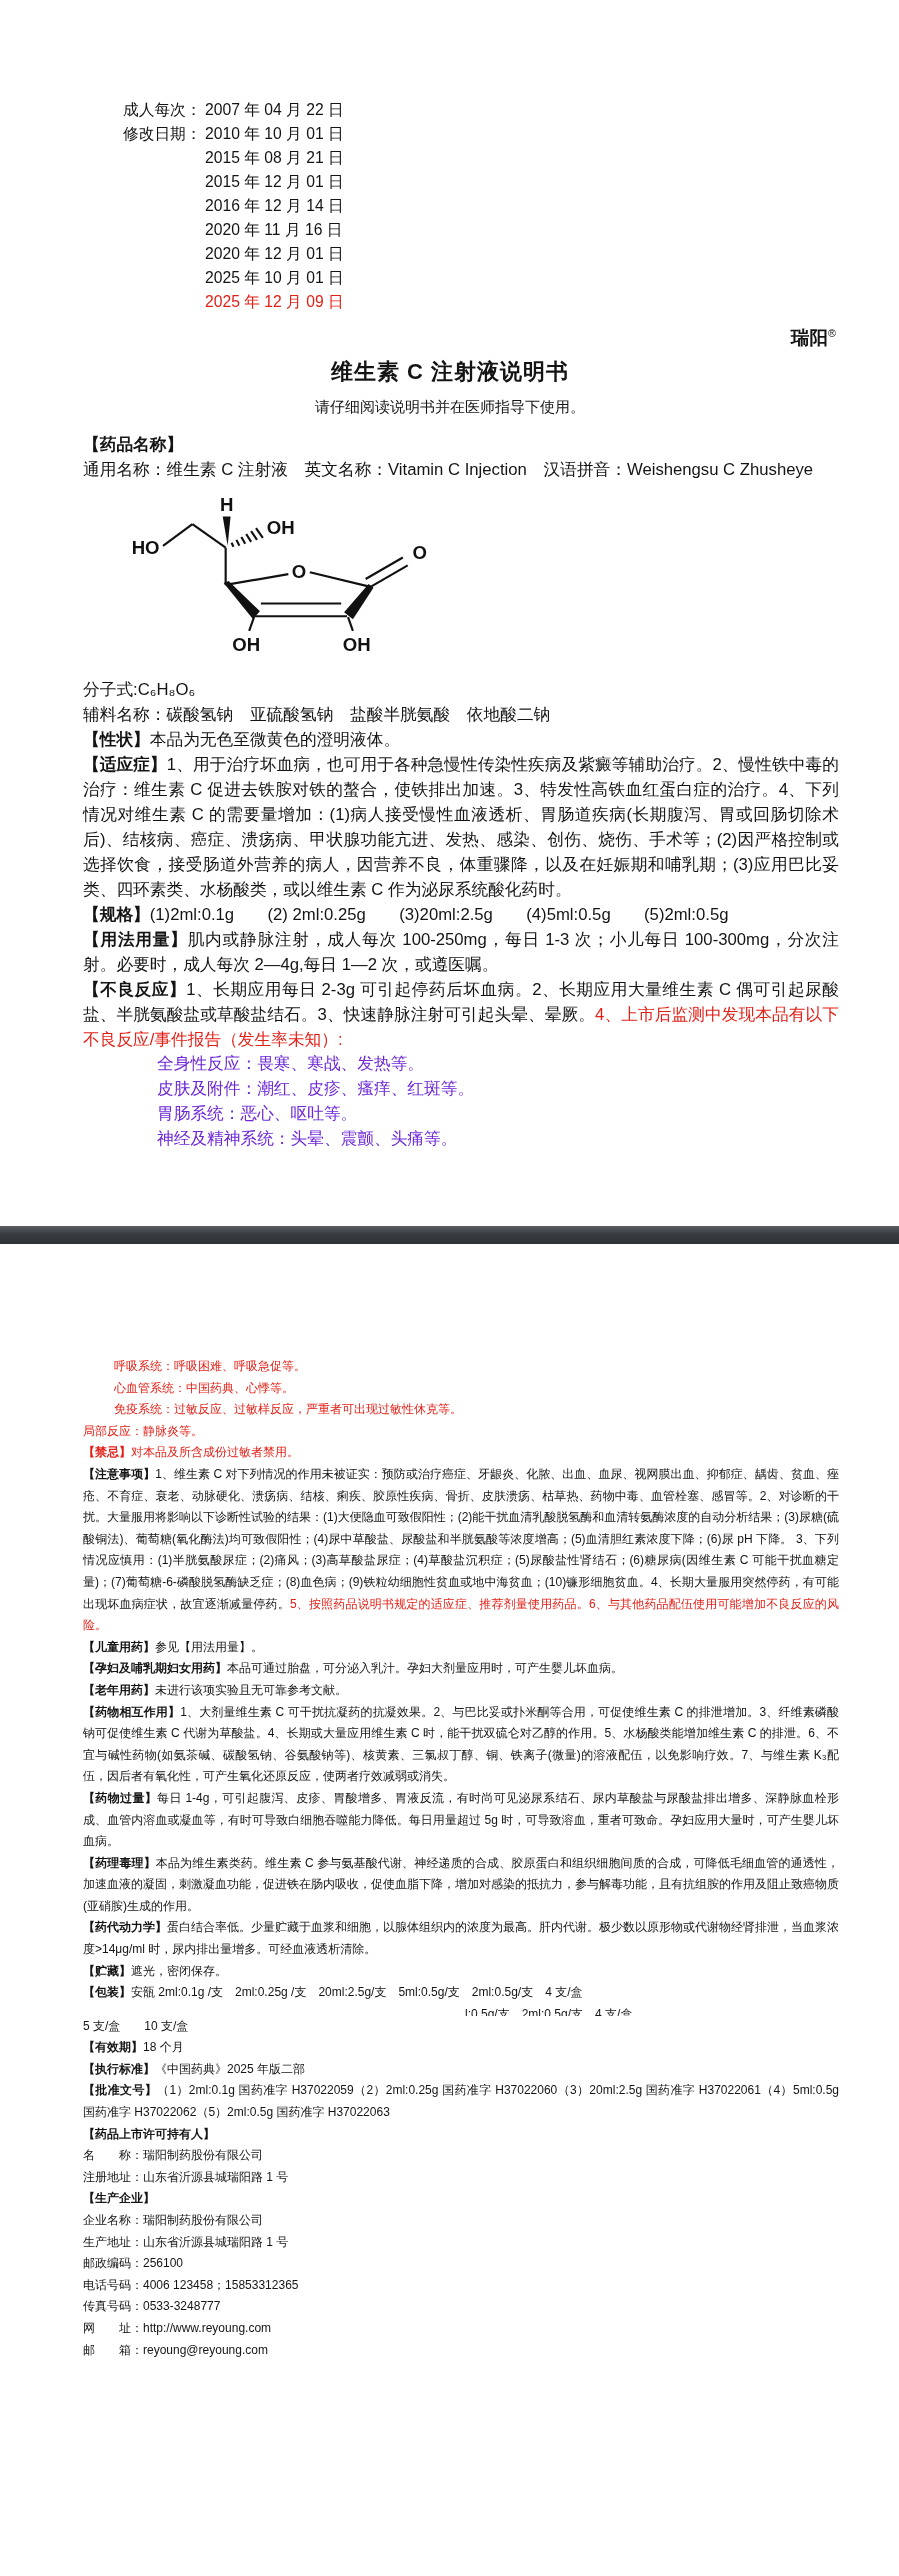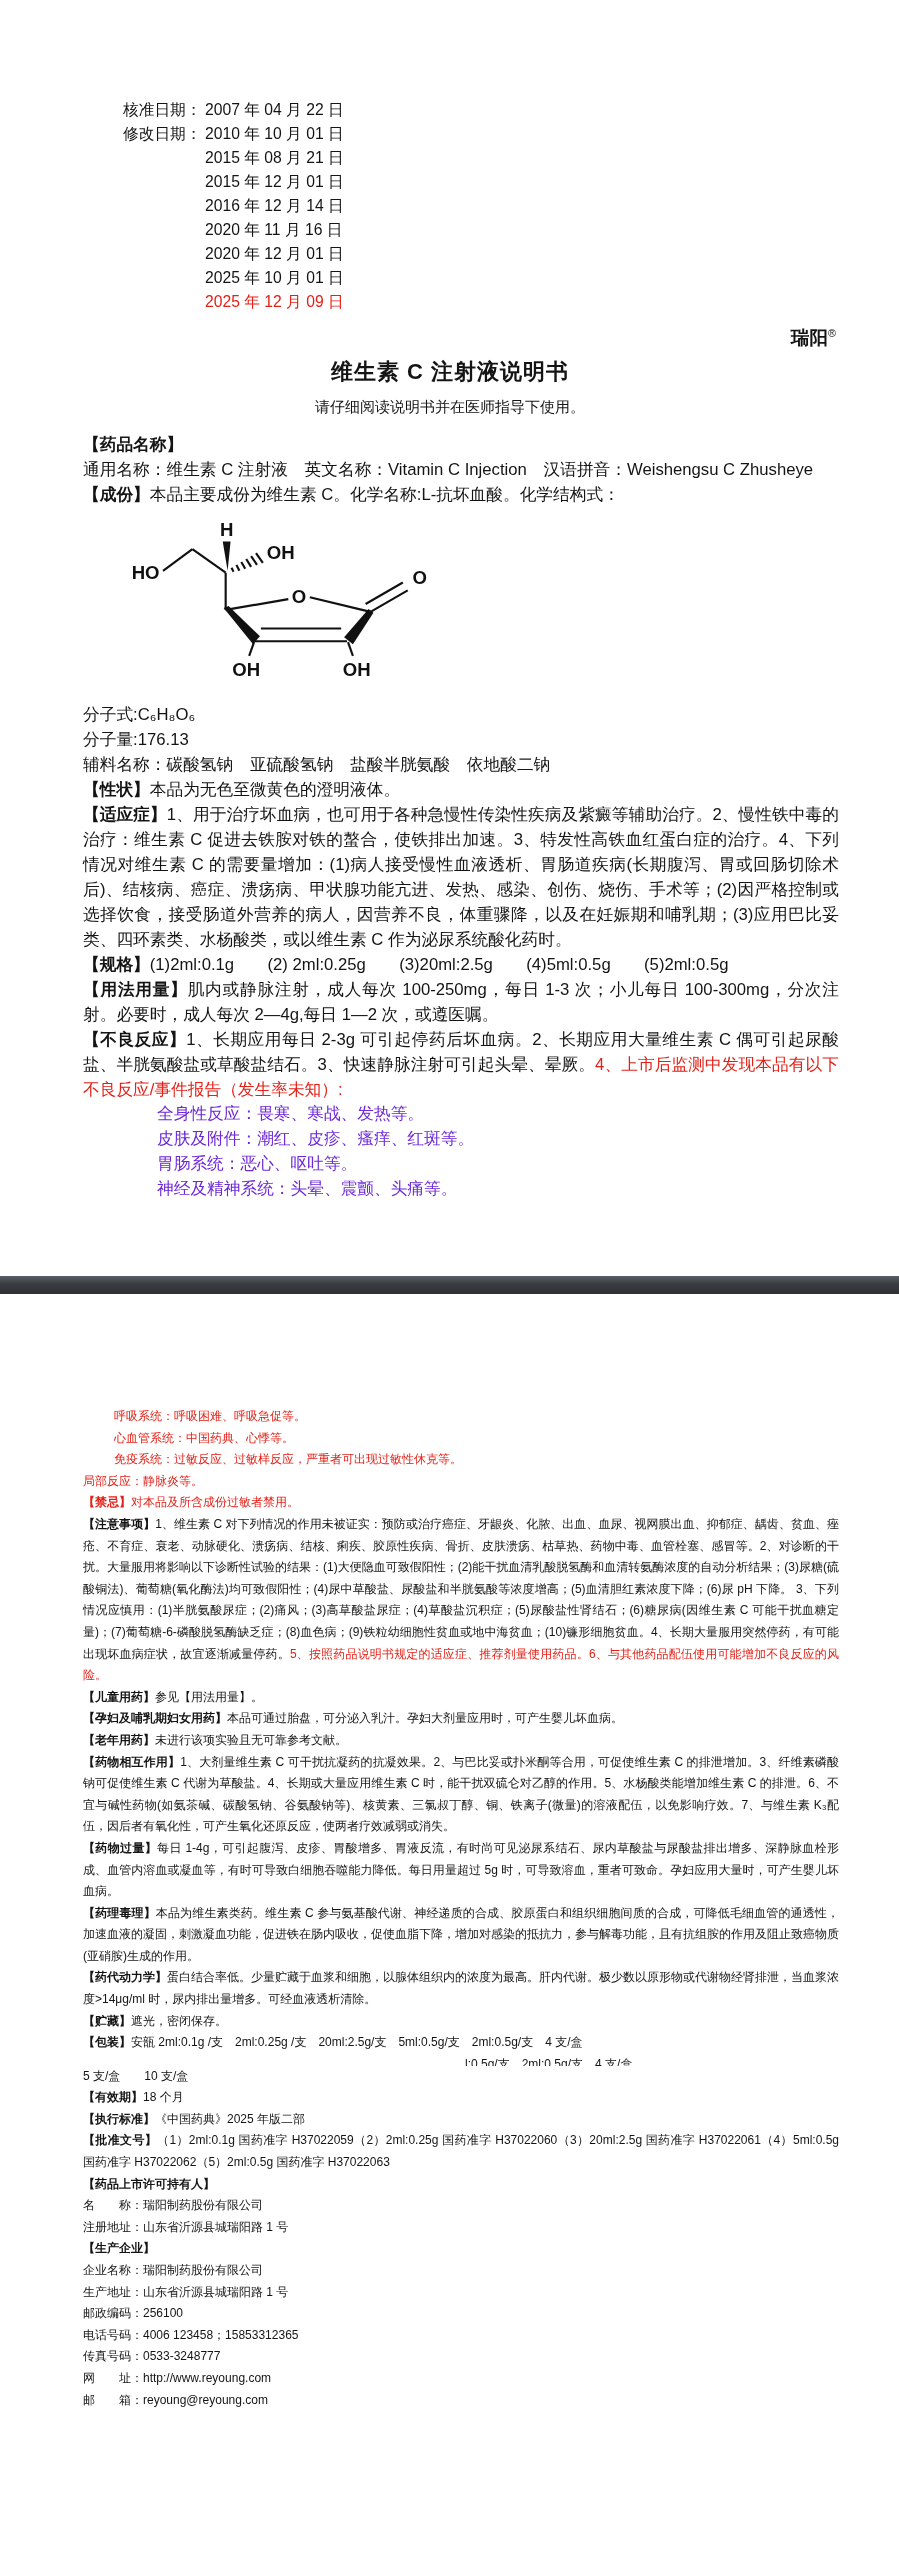--- a/index.html
+++ b/index.html
@@ -32,40 +32,39 @@
   .sys-list{padding-left:31px;color:#e32017;}
   .nowrap-line{text-align:left;}
   .ghost-line{height:11.8px;overflow:hidden;padding-left:382px;text-align:left;}
 </style>
 </head>
 <body>
 
 <div class="page">
 
   <div class="dates">
-    <div class="date-row"><span class="date-label">核准日期：</span><span>2007 年 04 月 22 日</span></div>
+    <div class="date-row"><span class="date-label">成人每次：</span><span>2007 年 04 月 22 日</span></div>
     <div class="date-row"><span class="date-label">修改日期：</span><span>2010 年 10 月 01 日</span></div>
     <div class="date-row"><span class="date-label"></span><span>2015 年 08 月 21 日</span></div>
     <div class="date-row"><span class="date-label"></span><span>2015 年 12 月 01 日</span></div>
     <div class="date-row"><span class="date-label"></span><span>2016 年 12 月 14 日</span></div>
     <div class="date-row"><span class="date-label"></span><span>2020 年 11 月 16 日</span></div>
     <div class="date-row"><span class="date-label"></span><span>2020 年 12 月 01 日</span></div>
     <div class="date-row"><span class="date-label"></span><span>2025 年 10 月 01 日</span></div>
     <div class="date-row"><span class="date-label"></span><span class="red">2025 年 12 月 09 日</span></div>
   </div>
 
   <div class="logo-row"><span>瑞阳</span><sup>®</sup></div>
 
   <div class="title">维生素 C 注射液说明书</div>
   <div class="subtitle">请仔细阅读说明书并在医师指导下使用。</div>
 
   <div class="content">
     <p><span class="head">【药品名称】</span></p>
     <p>通用名称：维生素 C 注射液　英文名称：Vitamin C Injection　汉语拼音：Weishengsu C Zhusheye</p>
-    <p><span class="head">【成份】</span><span>本品主要成份为维生素 C。化学名称:L-抗坏血酸。化学结构式：</span></p>
 
     <div class="structure">
       <svg width="323" height="188" viewBox="0 0 330 192" xmlns="http://www.w3.org/2000/svg" style="font-size:17px">
         <g stroke="#111" stroke-width="2.2" fill="none">
           <line x1="46" y1="60" x2="76" y2="38"></line>
           <line x1="76" y1="38" x2="110" y2="62"></line>
           <line x1="110" y1="62" x2="110" y2="100"></line>
           <line x1="110" y1="100" x2="174" y2="89"></line>
           <line x1="196" y1="87" x2="258" y2="102"></line>
           <line x1="258" y1="102" x2="296" y2="80"></line>
@@ -92,21 +91,20 @@
           <text x="14" y="68">HO</text>
           <text x="185" y="93" text-anchor="middle">O</text>
           <text x="301" y="74">O</text>
           <text x="131" y="168" text-anchor="middle">OH</text>
           <text x="244" y="168" text-anchor="middle">OH</text>
         </g>
       </svg>
     </div>
 
     <p>分子式:C₆H₈O₆</p>
-    <p>分子量:176.13</p>
     <p>辅料名称：碳酸氢钠　亚硫酸氢钠　盐酸半胱氨酸　依地酸二钠</p>
     <p><span class="head">【性状】</span><span>本品为无色至微黄色的澄明液体。</span></p>
     <p><span class="head">【适应症】</span><span>1、用于治疗坏血病，也可用于各种急慢性传染性疾病及紫癜等辅助治疗。2、慢性铁中毒的治疗：维生素 C 促进去铁胺对铁的螯合，使铁排出加速。3、特发性高铁血红蛋白症的治疗。4、下列情况对维生素 C 的需要量增加：(1)病人接受慢性血液透析、胃肠道疾病(长期腹泻、胃或回肠切除术后)、结核病、癌症、溃疡病、甲状腺功能亢进、发热、感染、创伤、烧伤、手术等；(2)因严格控制或选择饮食，接受肠道外营养的病人，因营养不良，体重骤降，以及在妊娠期和哺乳期；(3)应用巴比妥类、四环素类、水杨酸类，或以维生素 C 作为泌尿系统酸化药时。</span></p>
     <p class="nowrap-line"><span class="head">【规格】</span><span>(1)2ml:0.1g　　(2) 2ml:0.25g　　(3)20ml:2.5g　　(4)5ml:0.5g　　(5)2ml:0.5g</span></p>
     <p><span class="head">【用法用量】</span><span>肌内或静脉注射，成人每次 100-250mg，每日 1-3 次；小儿每日 100-300mg，分次注射。必要时，成人每次 2—4g,每日 1—2 次，或遵医嘱。</span></p>
     <p><span class="head">【不良反应】</span><span>1、长期应用每日 2-3g 可引起停药后坏血病。2、长期应用大量维生素 C 偶可引起尿酸盐、半胱氨酸盐或草酸盐结石。3、快速静脉注射可引起头晕、晕厥。</span><span class="red">4、上市后监测中发现本品有以下不良反应/事件报告（发生率未知）:</span></p>
     <div class="adr-list">
       <p>全身性反应：畏寒、寒战、发热等。</p>
       <p>皮肤及附件：潮红、皮疹、瘙痒、红斑等。</p>
       <p>胃肠系统：恶心、呕吐等。</p>

